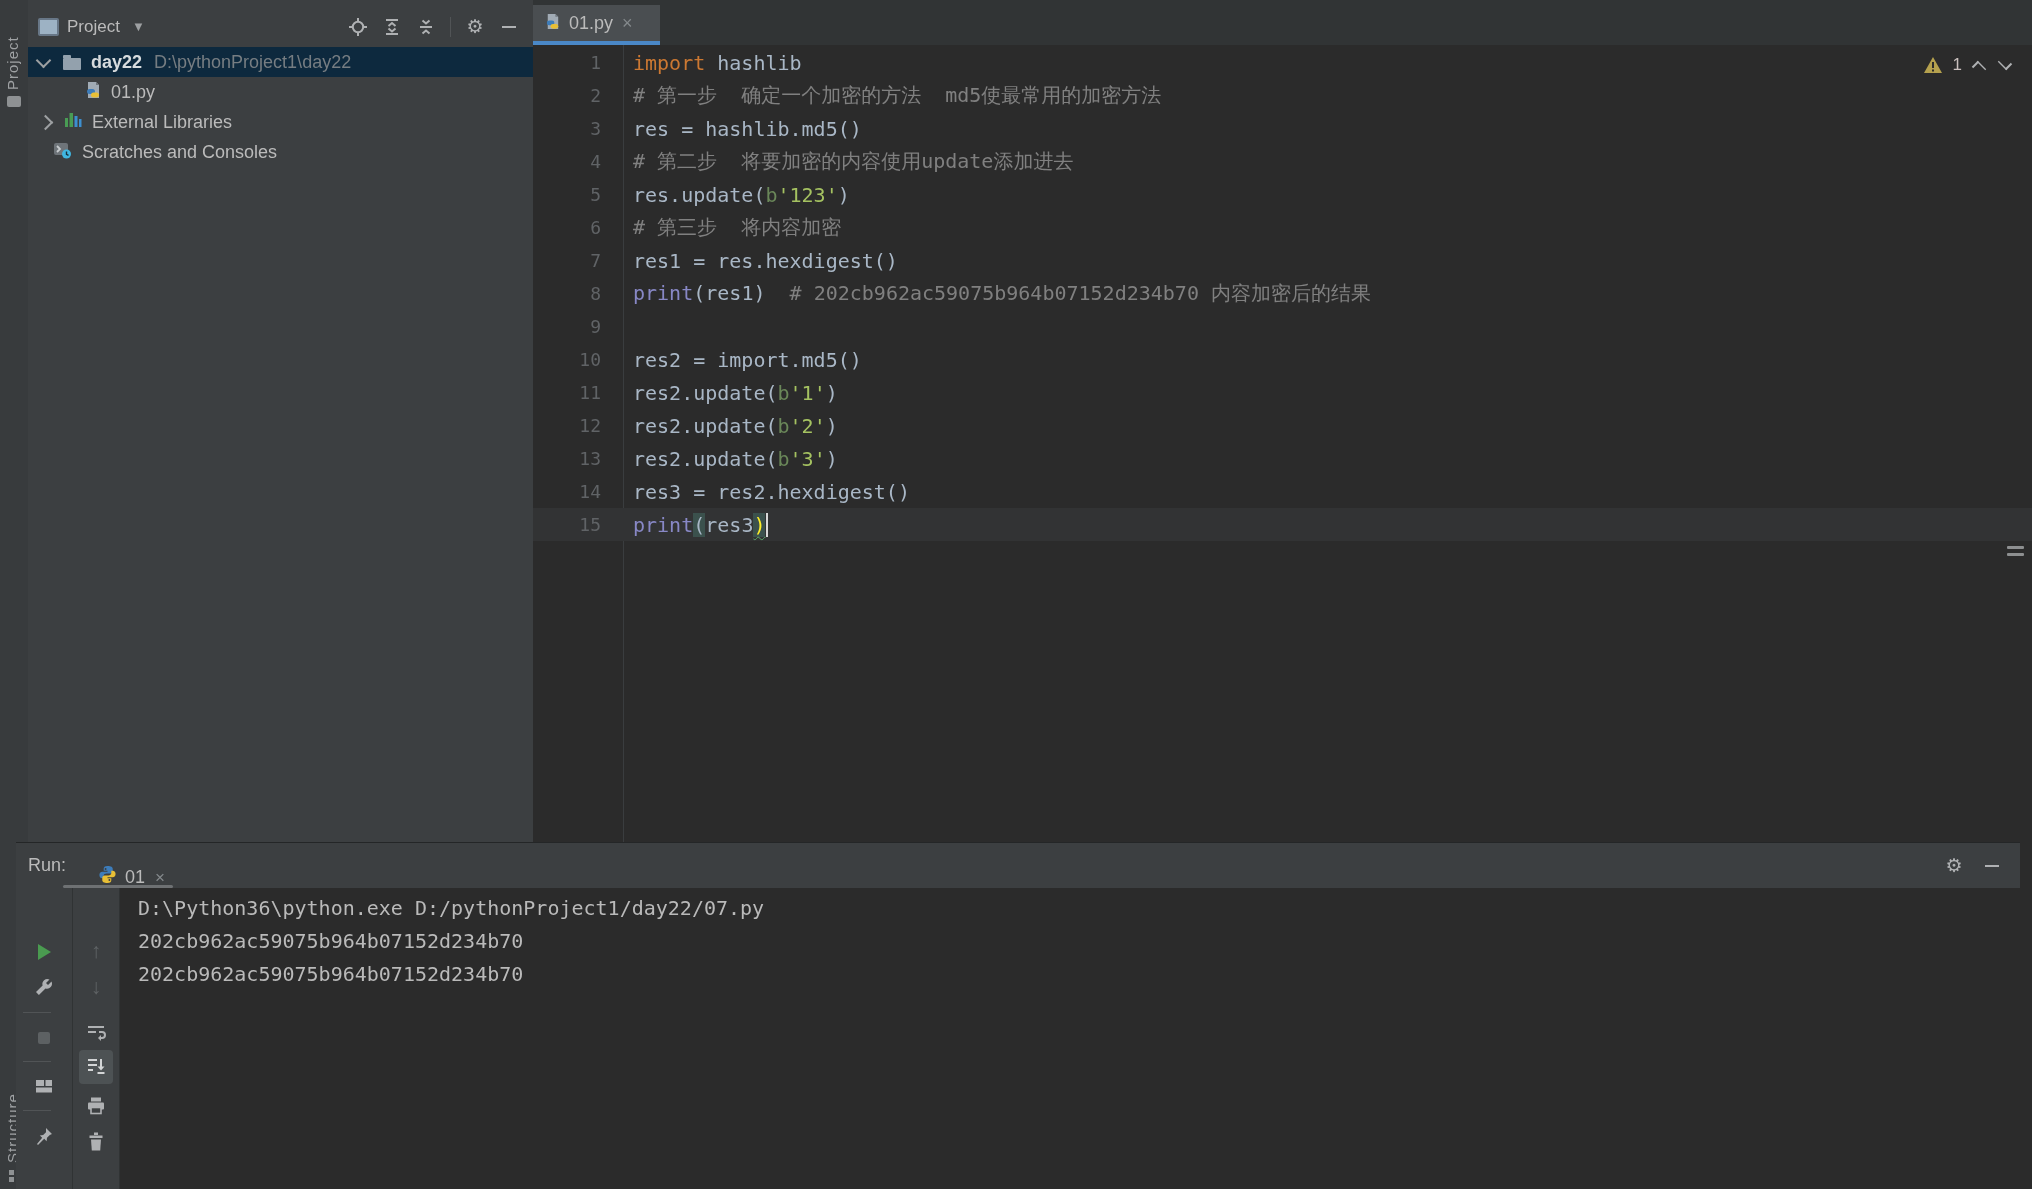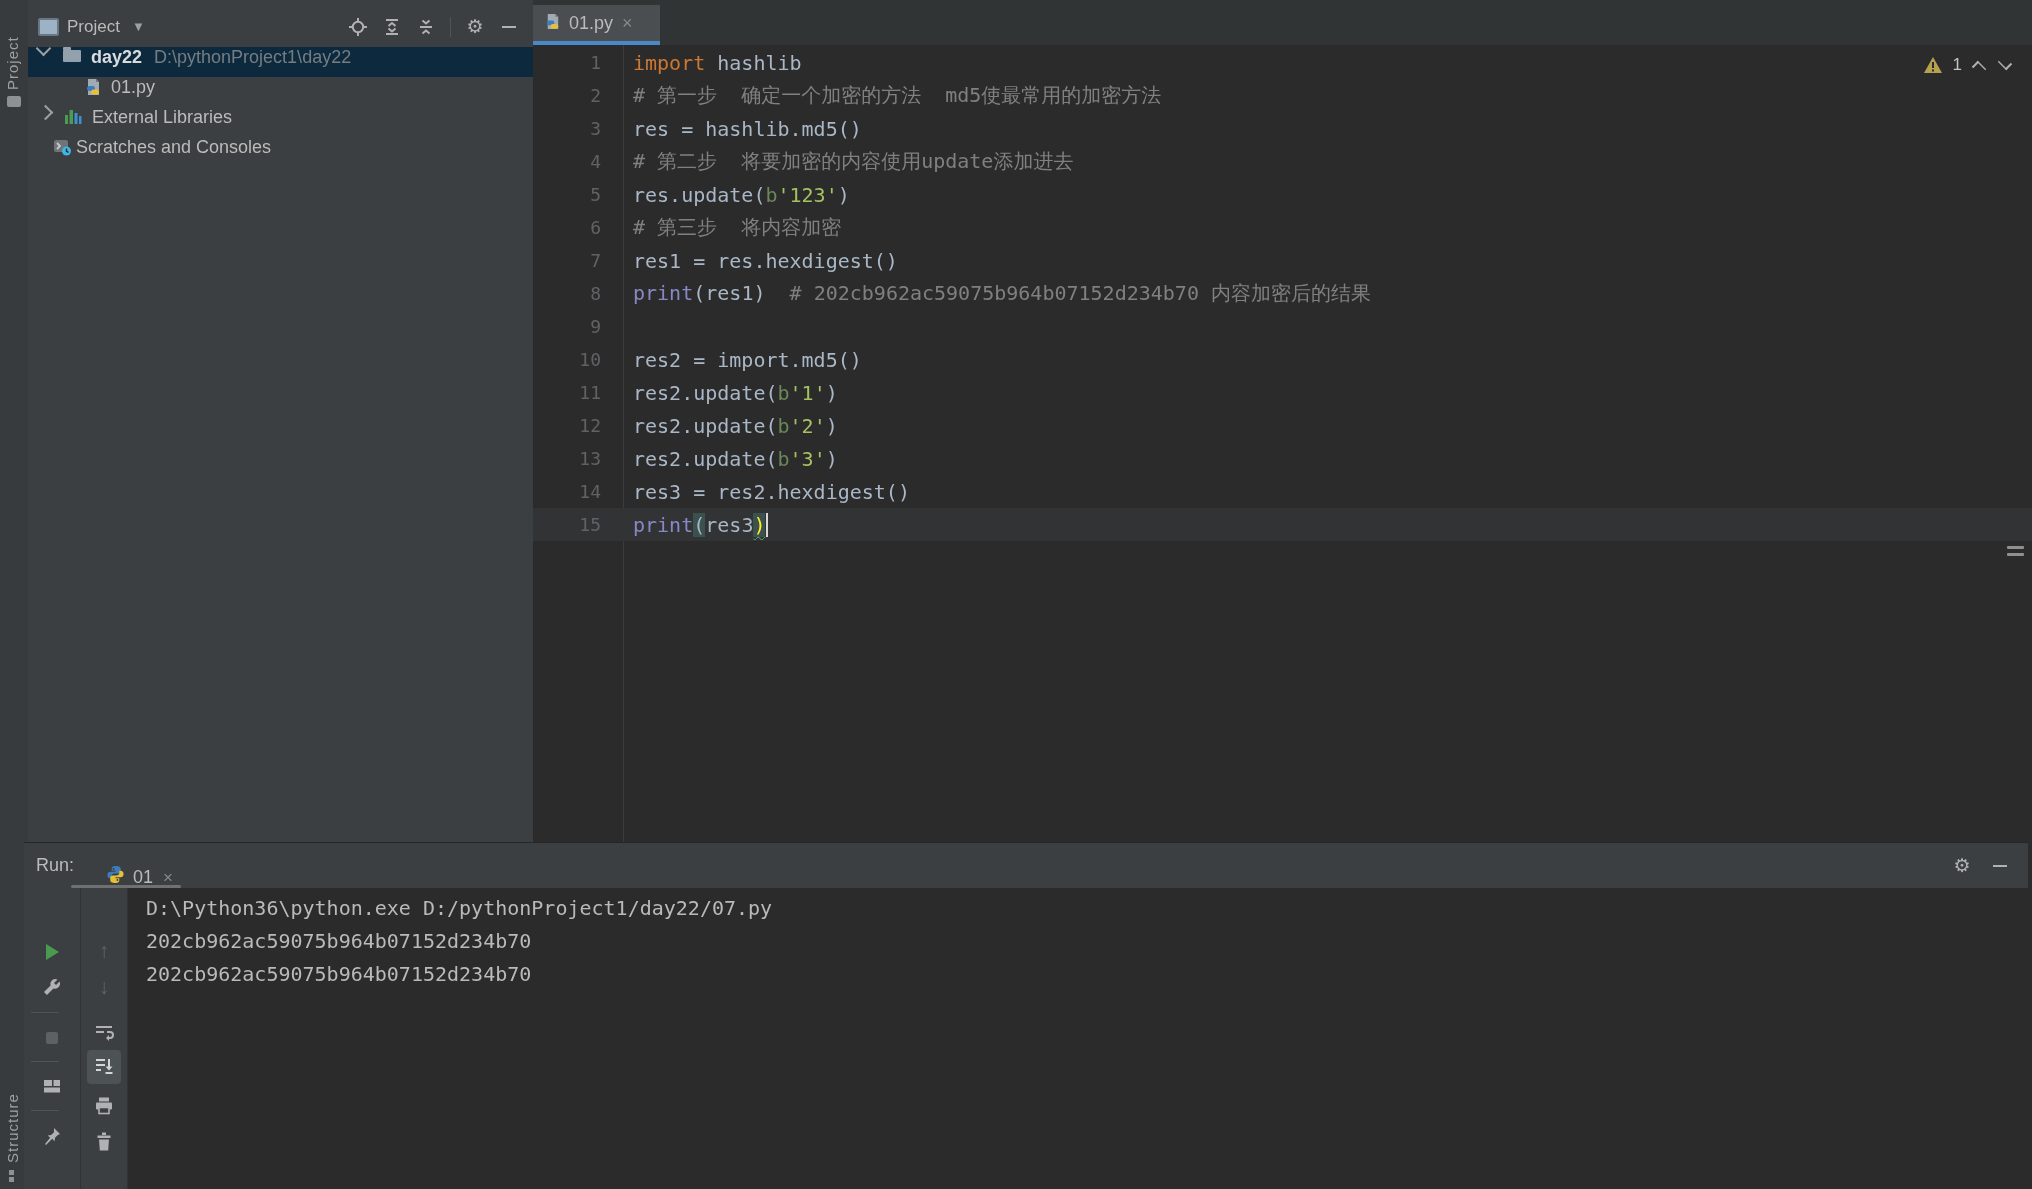--- a/index.html
+++ b/index.html
@@ -21,21 +21,21 @@
   #project-header{position:absolute;left:0;top:8px;width:100%;height:37px;display:flex;align-items:center;}
   #project-header .title{font-size:17px;color:#bbbbbb;margin-left:8px;}
   .toolicons{display:flex;align-items:center;gap:14px;margin-left:auto;margin-right:14px;}
   .icon-btn{width:20px;height:20px;display:flex;align-items:center;justify-content:center;color:#afb1b3;}
   .tool-sep{width:1px;height:20px;background:#515456;}
   #window-icon{width:17px;height:14px;margin-left:10px;border:2px solid #687787;background:#9db2c4;border-radius:2px;}
   .gear-glyph{font-size:19px;color:#afb1b3;line-height:1;}
   .minus-glyph{width:14px;height:2px;background:#afb1b3;}
 
   #tree{position:absolute;left:0;top:47px;width:100%;}
-  .tree-row{height:30px;display:flex;align-items:flex-start;font-size:18px;color:#bbbbbb;white-space:nowrap;}
+  .tree-row{height:30px;display:flex;align-items:center;font-size:18px;color:#bbbbbb;white-space:nowrap;}
   .tree-row.selected{background:#0d293e;}
   .chev{width:9px;height:9px;border-right:2px solid #9da0a2;border-bottom:2px solid #9da0a2;display:inline-block;flex:none;}
   .chev.down{transform:rotate(45deg);margin-top:-4px;}
   .chev.right{transform:rotate(-45deg);}
   .t-icon{flex:none;display:inline-block;}
   .folder{width:18px;height:12px;background:#93a1ad;border-radius:1px;position:relative;margin-top:3px;}
   .folder:before{content:"";position:absolute;left:0;top:-3px;width:8px;height:3px;background:#93a1ad;border-radius:1px 1px 0 0;}
   .bold-name{font-weight:bold;color:#d8dcde;}
   .tree-path{color:#767d82;margin-left:12px;}
 
@@ -59,21 +59,21 @@
   .caret{display:inline-block;width:2px;height:24px;background:#d8d8d8;vertical-align:-5px;margin-left:1px;}
 
   #inspection-widget{position:absolute;right:18px;top:10px;display:flex;align-items:center;gap:10px;}
   #inspection-widget .count{font-size:17px;color:#c9bfbd;}
   .chev-ud{width:16px;height:9px;display:inline-block;position:relative;}
   .chev-ud:before{content:"";position:absolute;left:1px;top:1px;width:10px;height:10px;border-left:2px solid #afb1b3;border-top:2px solid #afb1b3;transform:rotate(45deg) scaleY(.7);}
   .chev-ud.down:before{border-left:none;border-top:none;border-right:2px solid #afb1b3;border-bottom:2px solid #afb1b3;top:-4px;}
   .scroll-mark{position:absolute;right:8px;width:17px;height:3px;background:#8d8f90;border-radius:1px;}
 
   
-  #run-panel{position:absolute;left:24px;top:842px;width:2004px;height:347px;background:#3c3f41;border-top:1px solid #242627;}
+  #run-panel{position:absolute;left:16px;top:842px;width:2004px;height:347px;background:#3c3f41;border-top:1px solid #242627;}
   #run-header{position:absolute;left:0;top:0;width:100%;height:45px;display:flex;align-items:center;}
   #run-header .run-label{font-size:18px;color:#bbbbbb;margin-left:12px;}
   #run-tab{display:flex;align-items:flex-end;margin-left:26px;height:100%;position:relative;padding:0 6px;}
   #run-tab .tab-label{font-size:18px;color:#bbbbbb;margin-left:8px;}
   #run-tab .tab-close{font-size:17px;color:#84898c;margin-left:10px;}
   #run-tab-underline{position:absolute;left:47px;top:42px;width:110px;height:3px;background:#6e7173;border-radius:2px;}
   #run-header .toolicons{margin-right:18px;gap:18px;}
 
   #run-toolbar1{position:absolute;left:0;top:45px;width:56px;bottom:0;border-right:1px solid #303334;}
   #run-toolbar2{position:absolute;left:57px;top:45px;width:46px;bottom:0;border-right:1px solid #303334;}
@@ -171,21 +171,21 @@
       </div>
       <div class="tree-row" style="padding-left:24px;">
         <span class="t-icon">
           <svg width="21" height="20" viewBox="0 0 21 20">
               <rect x="2" y="3" width="14" height="12" rx="2" fill="#6e7479"></rect>
               <path d="M5 6l3 3-3 3" fill="none" stroke="#c7cbce" stroke-width="1.8"></path>
               <circle cx="14.5" cy="14" r="4.5" fill="#40b6e0"></circle>
               <path d="M14.5 11.5v2.8l2 1" fill="none" stroke="#17303c" stroke-width="1.4"></path>
             </svg>
         </span>
-        <span style="margin-left:3px;">Scratches and Consoles</span>
+        <span style="margin-left:9px;">Scratches and Consoles</span>
       </div>
     </div>
   </div>
 
   <div id="tabbar">
     <div id="editor-tab">
       <span>
         <svg width="19" height="19" viewBox="0 0 20 20">
             <path d="M5 2h8l3 3v13H5z" fill="#a1abb5"></path>
             <path d="M13 2l3 3h-3z" fill="#6e757c"></path>

